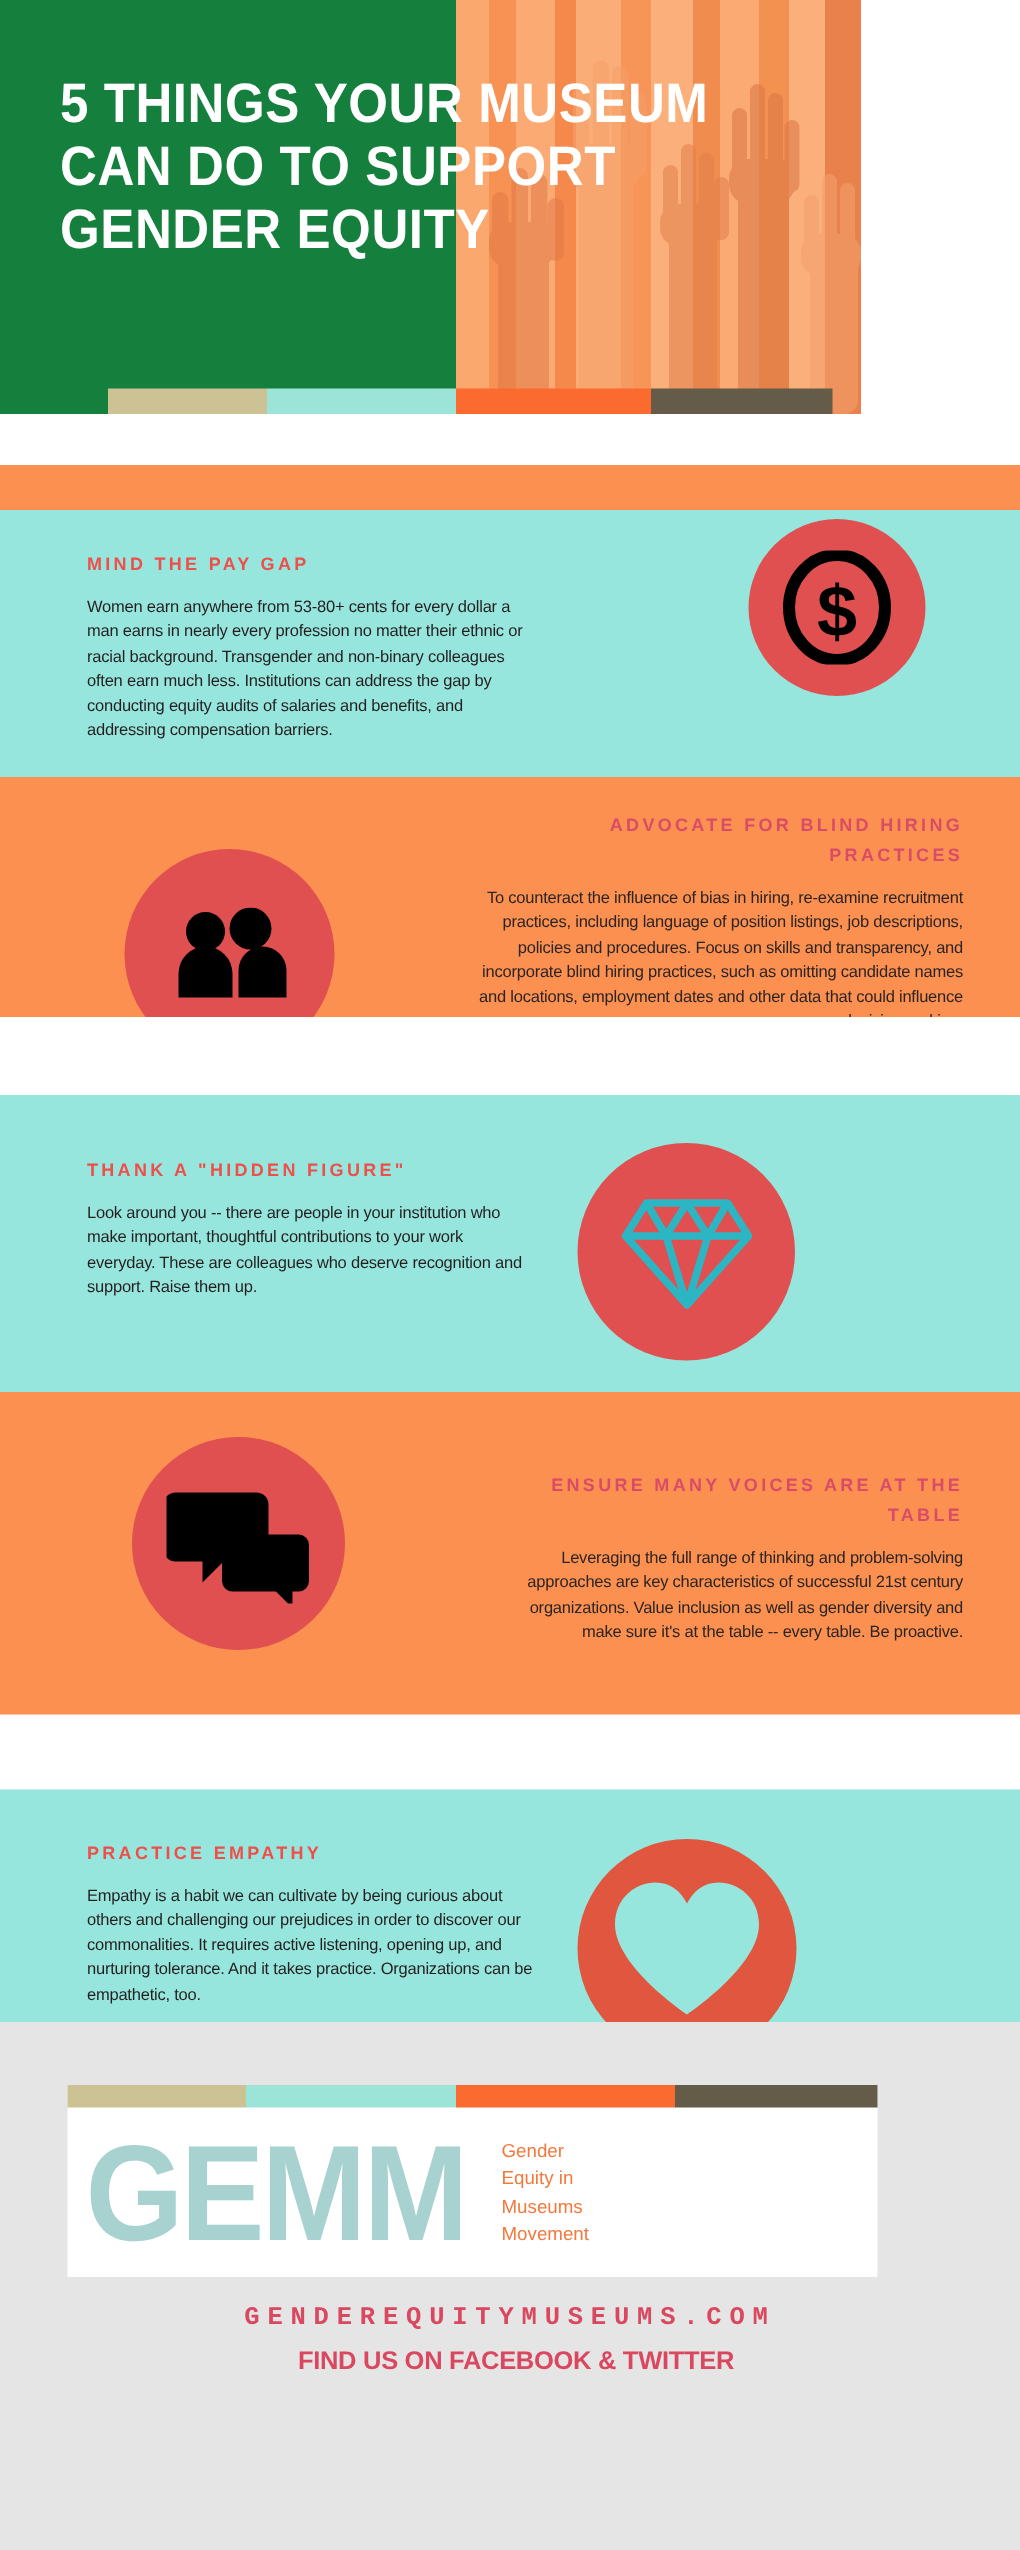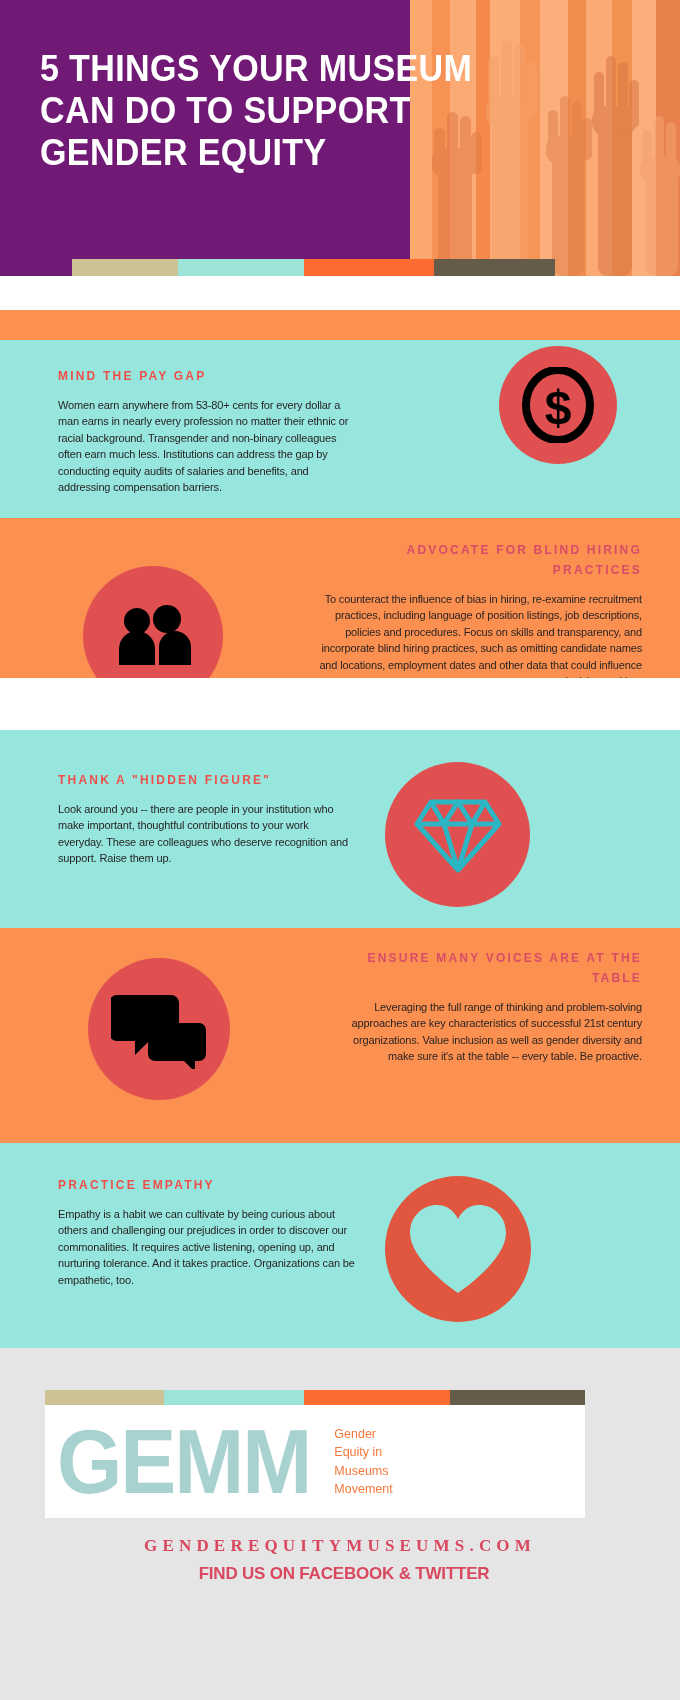--- a/index.html
+++ b/index.html
@@ -4,22 +4,22 @@
 <style>
   * { margin:0; padding:0; box-sizing:border-box; }
   html,body{ background:#ffffff; }
   body{
     width:680px; height:1700px; position:relative; overflow:hidden;
     font-family:"Liberation Sans", sans-serif;
   }
 
   
   .header{
-    position:absolute; left:0; top:0; width:680px; height:276px;
-    background:#701a75; overflow:hidden;
+    position:absolute; left:0; top:0; width:574px; height:276px;
+    background:#15803d; overflow:hidden;
   }
   .header-right{
     position:absolute; right:0; top:0; width:270px; height:276px;
     background:#fba266; overflow:hidden;
   }
   .header-title{
     position:absolute; left:40px; top:48px; width:560px;
     color:#ffffff;
     font-family:"Liberation Sans", sans-serif;
     font-weight:bold;
@@ -119,21 +119,21 @@
     margin-left:24px;
     color:#f4793c;
     font-family:"Liberation Sans", sans-serif;
     font-size:12.5px;
     line-height:18.5px;
     white-space:pre-line;
   }
   .footer-url{
     position:absolute; left:0; top:188px; width:680px; text-align:center;
     color:#d9485f;
-    font-family:Liberation Serif, serif;
+    font-family:Liberation Mono, monospace;
     font-weight:bold;
     font-size:17px;
     letter-spacing:5.2px;
   }
   .footer-social{
     position:absolute; left:0; top:216px; width:660px; text-align:center;
     color:#d9485f;
     font-family:"Liberation Sans", sans-serif;
     font-weight:bold;
     font-size:17px;
@@ -265,33 +265,33 @@
         <path d="M4 30 L86 30"></path>
         <path d="M18 8 L31 30 L45 76"></path>
         <path d="M72 8 L59 30 L45 76"></path>
         <path d="M31 30 L45 8 L59 30"></path>
       </g>
     </svg>
   </div>
 </div>
 
 <div class="section sec-orange" style="top:928px; height:215px;">
-  <div class="sec-text right" style="top:20px; width:300px;text-align:right;">
+  <div class="sec-text right" style="top:52px; width:300px;text-align:right;">
     <div class="sec-heading">ENSURE MANY VOICES ARE AT THE TABLE</div>
     <div class="sec-body">Leveraging the full range of thinking and problem-solving approaches are key characteristics of successful 21st century organizations. Value inclusion as well as gender diversity and make sure it's at the table -- every table. Be proactive.</div>
   </div>
   <div class="circle c-red" style="left:88px; top:30px; width:142px; height:142px;">
     <svg width="96" height="80" viewBox="0 0 96 80">
       <path d="M6 6 h54 a8 8 0 0 1 8 8 v30 a8 8 0 0 1 -8 8 h-22 l-14 14 v-14 h-18 a8 8 0 0 1 -8 -8 v-30 a8 8 0 0 1 8 -8 z" fill="#000"></path>
       <path d="M44 34 h44 a7 7 0 0 1 7 7 v24 a7 7 0 0 1 -7 7 h-4 v11 l-11 -11 h-29 a7 7 0 0 1 -7 -7 v-24 a7 7 0 0 1 7 -7 z" fill="#000"></path>
     </svg>
   </div>
 </div>
 
-<div class="section sec-teal" style="top:1143px; height:205px;">
+<div class="section sec-teal" style="top:1193px; height:205px;">
   <div class="sec-text left" style="top:32px; width:300px;">
     <div class="sec-heading">PRACTICE EMPATHY</div>
     <div class="sec-body">Empathy is a habit we can cultivate by being curious about others and challenging our prejudices in order to discover our commonalities. It requires active listening, opening up, and nurturing tolerance. And it takes practice. Organizations can be empathetic, too.</div>
   </div>
   <div class="circle c-red2" style="left:385px; top:33px; width:146px; height:146px;">
     <svg width="104" height="96" viewBox="0 0 104 96">
       <path d="M52 92 C52 92 4 60 4 32 C4 14 18 4 31 4 C41 4 48 10 52 18 C56 10 63 4 73 4 C86 4 100 14 100 32 C100 60 52 92 52 92 Z" fill="#97e6dd"></path>
     </svg>
   </div>
 </div>

